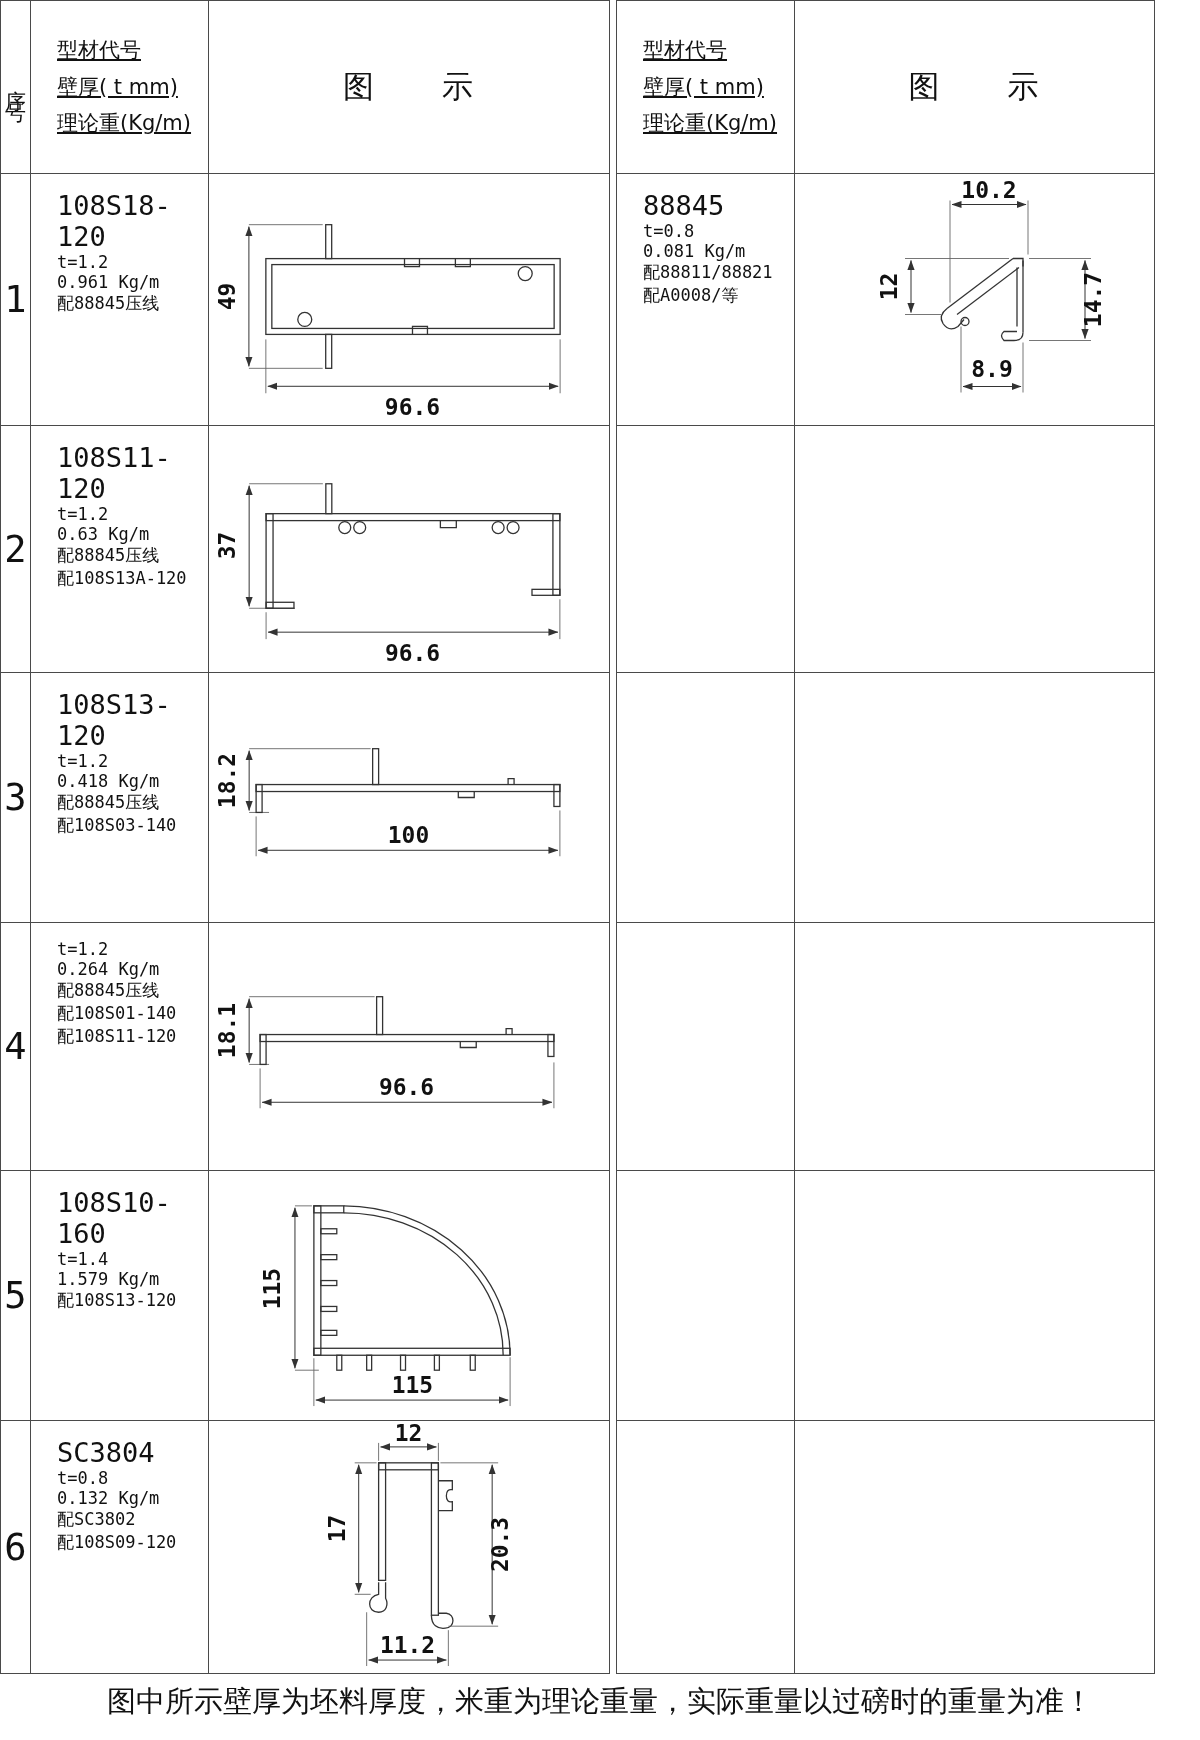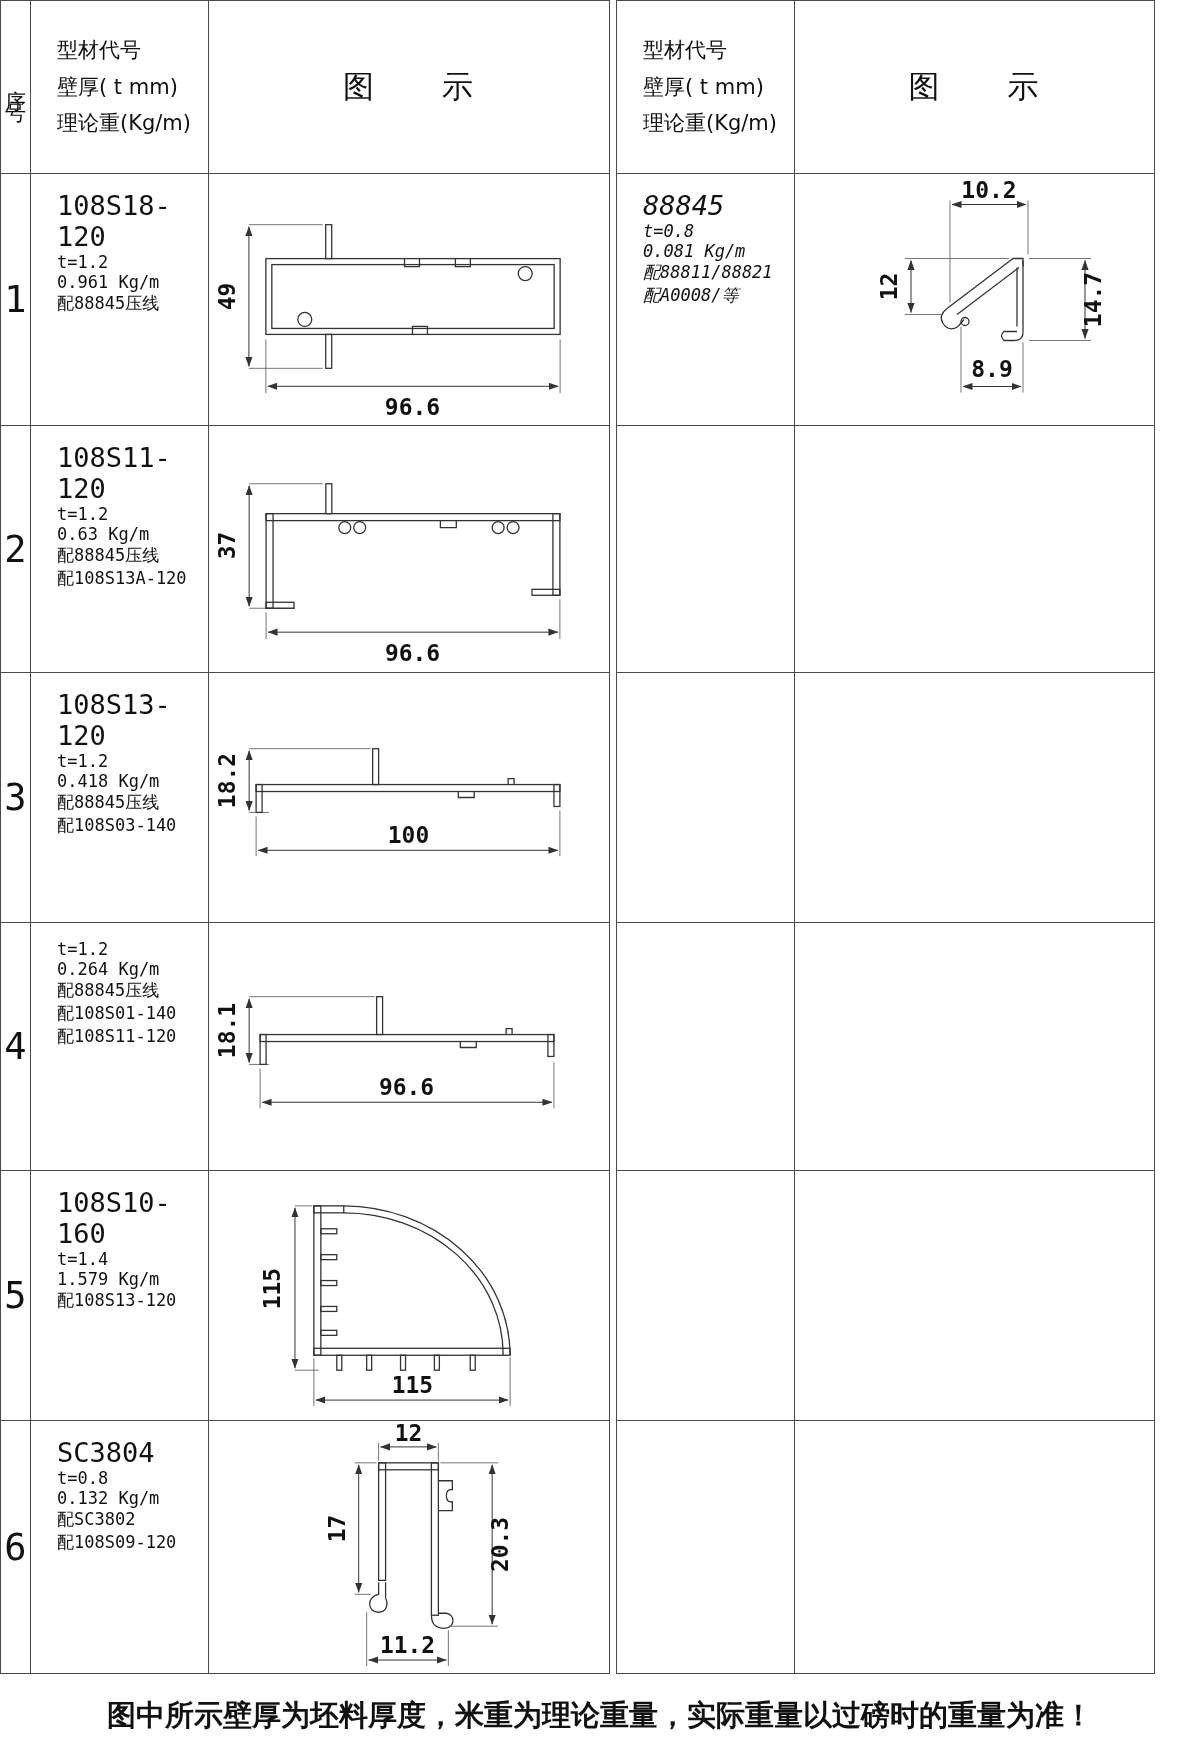--- a/index.html
+++ b/index.html
@@ -9,37 +9,37 @@
     overflow:hidden;
   }
   .tables { display:flex; align-items:flex-start; }
   .tbl { display:grid; border-top:1px solid #4a4a4a; border-left:1px solid #4a4a4a; }
   .tbl > div { border-right:1px solid #4a4a4a; border-bottom:1px solid #4a4a4a; box-sizing:border-box; overflow:hidden; background:#fff; }
   .lt { grid-template-columns:30px 178px 401px; grid-template-rows:173px 252px 247px 250px 248px 250px 253px; }
   .rt { grid-template-columns:178px 360px; grid-template-rows:173px 252px 247px 250px 248px 250px 253px; margin-left:6px; }
 
   .seqh { display:flex; align-items:center; justify-content:center; font-size:21px; }
   .seqh span { writing-mode:vertical-rl; text-orientation:upright; letter-spacing:14px; }
-  .spech { display:flex; align-items:center; padding-left:26px; font-size:21px; line-height:1.75; white-space:pre-line; }
+  .spech { display:flex; align-items:center; padding-left:26px; font-size:21px; line-height:1.75; white-space:pre-line;text-decoration:underline; }
   .diagh { display:flex; align-items:center; justify-content:center; font-size:31px; letter-spacing:2px;font-family:Liberation Mono, monospace; }
 
   .seqc { display:flex; align-items:center; justify-content:center; font-size:37px; font-family:"DejaVu Sans Mono",monospace; }
   .tcell { display:flex; flex-direction:column; justify-content:flex-start; padding:16px 4px 16px 26px; }
-  .tcell.short { padding-bottom:76px;font-style:italic; }
+  .tcell.short { padding-bottom:76px; }
   .code { font-size:27px; font-family:"DejaVu Sans Mono","DejaVu Sans",monospace; }
   .line { font-size:17px; font-family:"DejaVu Sans Mono","DejaVu Sans",monospace; }
   .dcell { position:relative;font-weight:bold; }
   .dcell svg { display:block; width:100%; height:100%; }
 
   svg .pl { fill:none; stroke:#333; stroke-width:1.3px; }
   svg .xl { stroke:#666; stroke-width:0.9px; }
   svg .dl { stroke:#333; stroke-width:1px; fill:none; }
   svg .dt { font-family:"DejaVu Sans Mono",monospace; font-size:23px; fill:#111; }
 
-  .footer { text-align:center; font-size:29px; font-weight:700; margin-top:22px; font-family:"DejaVu Sans","Liberation Sans",sans-serif; }
+  .footer { text-align:center; font-size:29px; font-weight:400; margin-top:8px; font-family:"DejaVu Sans","Liberation Sans",sans-serif; }
 </style>
 </head>
 <body>
 
 <svg width="0" height="0" style="position:absolute" aria-hidden="true">
   <defs>
     <marker id="arr" viewBox="0 0 10 10" refX="9.5" refY="5" markerWidth="10" markerHeight="10" markerUnits="userSpaceOnUse" orient="auto-start-reverse">
       <path d="M0,1.4 L10,5 L0,8.6 Z" fill="#333"></path>
     </marker>
   </defs>

